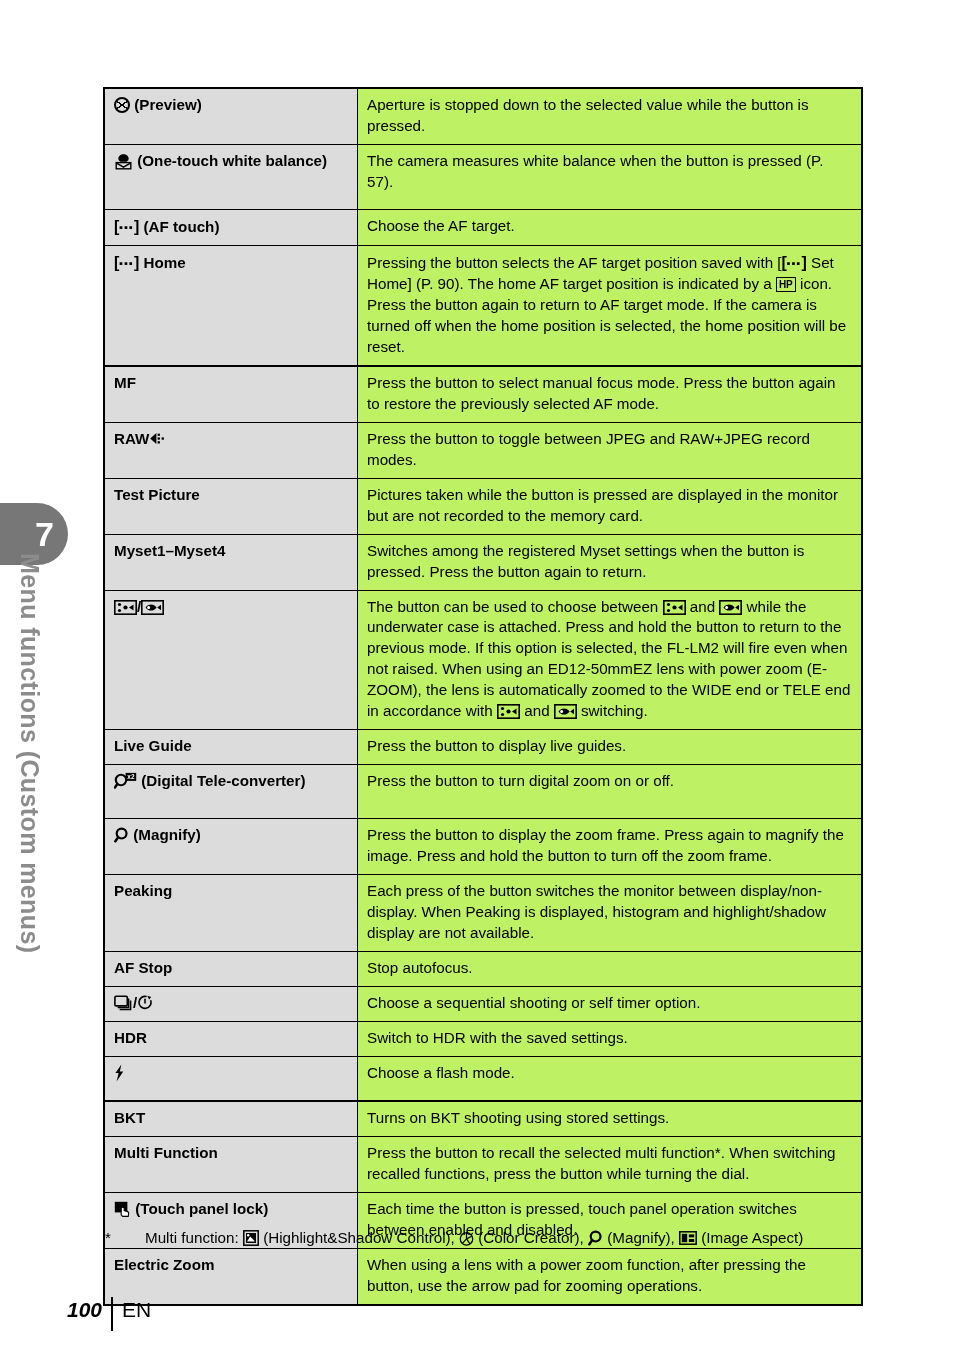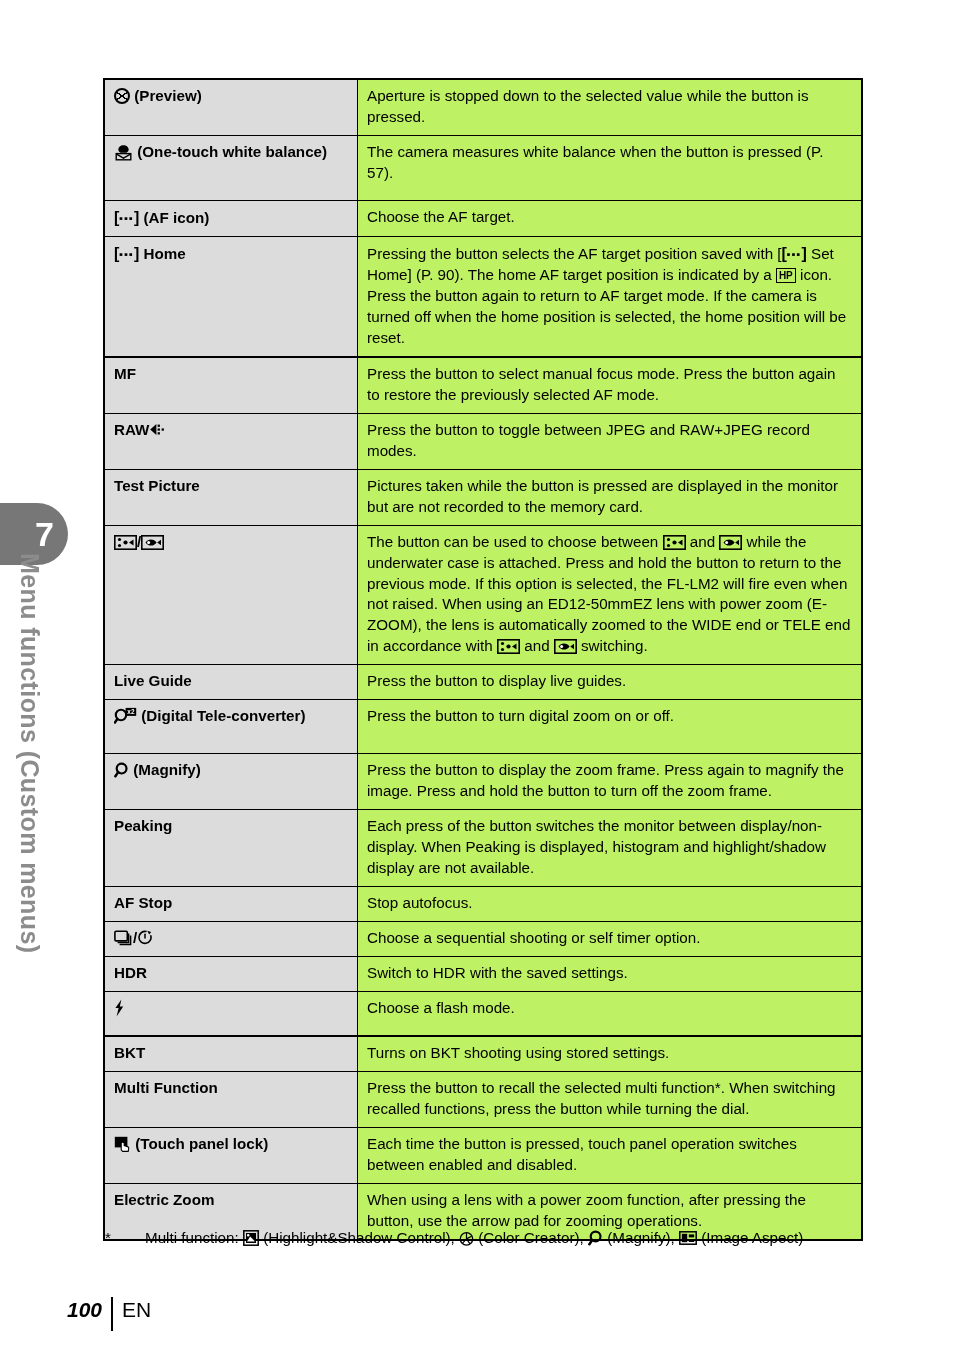--- a/index.html
+++ b/index.html
@@ -47,21 +47,21 @@
     font-size: 25px;
     font-weight: bold;
     letter-spacing: 0.4px;
     white-space: nowrap;
   }
 
   
   #func-table {
     position: absolute;
     left: 103px;
-    top: 78px;
+    top: 87px;
     width: 760px;
     border-collapse: collapse;
     table-layout: fixed;
   }
   #func-table td {
     border: 1px solid #000000;
     vertical-align: top;
     padding: 6px 9px 7px 9px;
     font-size: 15.2px;
     line-height: 1.38;
@@ -231,21 +231,21 @@
         <path d="M2.6 10.1 L9.5 14.2 L16.4 10.1" fill="none" stroke="#000" stroke-width="1.4"></path>
       </svg>
       <span>(One-touch white balance)</span>
     </td>
     <td class="c-right cellpad-md">The camera measures white balance when the button is pressed (P. 57).</td>
   </tr>
 
   <tr>
     <td class="c-left">
       <span class="ic-af"><span class="bk">[</span><span class="dots">▪▪▪</span><span class="bk">]</span></span>
-      <span>(AF icon)</span>
+      <span>(AF touch)</span>
     </td>
     <td class="c-right">Choose the AF target.</td>
   </tr>
 
   <tr>
     <td class="c-left">
       <span class="ic-af"><span class="bk">[</span><span class="dots">▪▪▪</span><span class="bk">]</span></span>
       <span>Home</span>
     </td>
     <td class="c-right">
@@ -269,20 +269,24 @@
       </svg>
     </td>
     <td class="c-right">Press the button to toggle between JPEG and RAW+JPEG record modes.</td>
   </tr>
 
   <tr>
     <td class="c-left cellpad-md">Test Picture</td>
     <td class="c-right">Pictures taken while the button is pressed are displayed in the monitor but are not recorded to the memory card.</td>
   </tr>
 
+  <tr>
+    <td class="c-left cellpad-md">Myset1–Myset4</td>
+    <td class="c-right">Switches among the registered Myset settings when the button is pressed. Press the button again to return.</td>
+  </tr>
 
   <tr>
     <td class="c-left">
       <svg class="ic ic-uw" viewBox="0 0 23 15">
         <rect x="0.8" y="0.8" width="21.4" height="13.4" fill="none" stroke="#000" stroke-width="1.6"></rect>
         <circle cx="5.5" cy="4.5" r="1.6" fill="#000"></circle>
         <circle cx="5.5" cy="10.5" r="1.6" fill="#000"></circle>
         <circle cx="11.5" cy="7.5" r="2.1" fill="#000"></circle>
         <path d="M15 7.5 L19.5 4.6 L19.5 10.4 Z" fill="#000"></path>
       </svg><span>/</span><svg class="ic ic-uw" viewBox="0 0 23 15">

